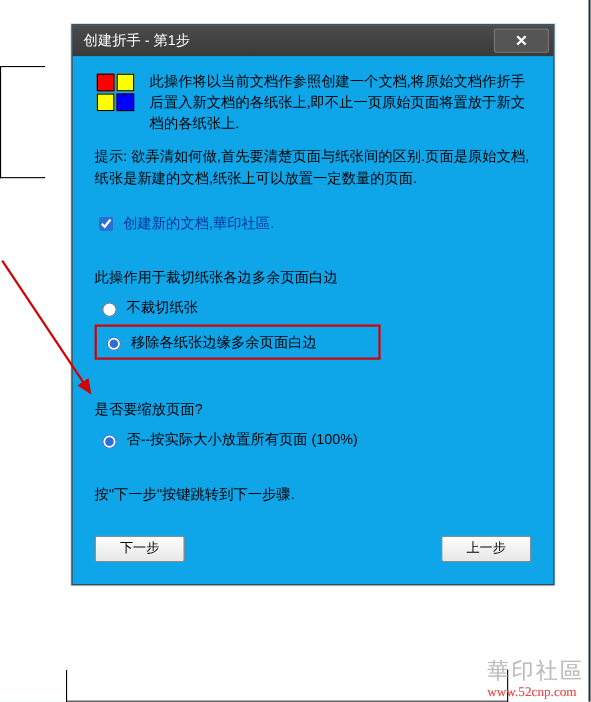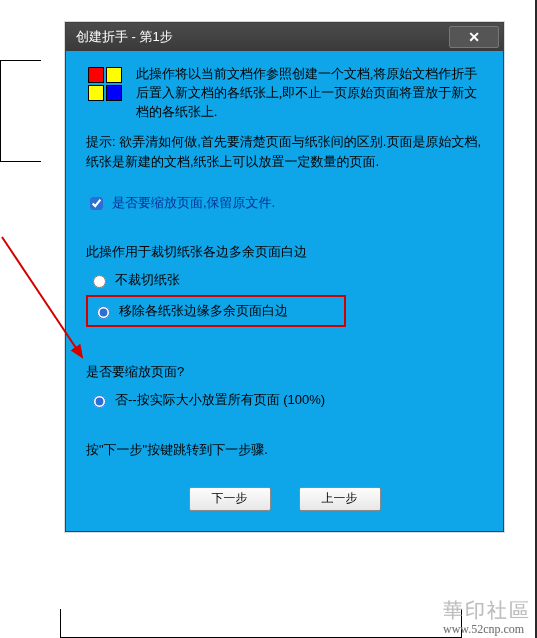--- a/index.html
+++ b/index.html
@@ -115,21 +115,21 @@
     margin: 2px 16px 24px 0;
     width: 248px;
   }
   .highlight-box .radio-row { padding: 2px 0; }
 
   .group2 { margin-bottom: 28px; margin-top: 36px; }
   .final-hint { margin-bottom: 22px; }
 
   .button-row {
     display: flex;
-    justify-content: center;
+    justify-content: space-between;
     gap: 28px;
     padding: 6px 0 4px 0;
   }
   .button-row button {
     min-width: 82px;
     height: 24px;
     background: linear-gradient(#fdfdfd, #e7e7e7);
     border: 1px solid #8a8a8a;
     border-radius: 2px;
     font-family: inherit;
@@ -154,21 +154,21 @@
     bottom: 2px;
     text-align: left;
     color: #bdbdbd;
     font-size: 15px;
     line-height: 1.2;
     font-family: "SimSun", serif;
     pointer-events: none;
     text-shadow: 0 0 1px rgba(0,0,0,0.15);
   }
   .watermark .cn { font-size: 20px; letter-spacing: 2px; }
-  .watermark .url { font-size: 12px; color:#737373; }
+  .watermark .url { font-size: 12px; color:#ef4444; }
 </style>
 </head>
 <body>
 
 <div class="bg-hint left"></div>
 <div class="bg-hint bottom"></div>
 <div class="black-bar-right"></div>
 
 <div class="dialog">
 
@@ -188,21 +188,21 @@
           <div class="sq c"></div>
           <div class="sq d"></div>
       </div>
       <div class="intro-text">此操作将以当前文档作参照创建一个文档,将原始文档作折手后置入新文档的各纸张上,即不止一页原始页面将置放于新文档的各纸张上.</div>
     </div>
 
     <div class="tip">提示: 欲弄清如何做,首先要清楚页面与纸张间的区别.页面是原始文档,纸张是新建的文档,纸张上可以放置一定数量的页面.</div>
 
     <label class="checkbox-row">
       <input type="checkbox" checked="" style="">
-      <span>是否要缩放页面,保留原文件.</span>
+      <span>创建新的文档,華印社區.</span>
     </label>
 
     <div>
       <div class="section-label">此操作用于裁切纸张各边多余页面白边</div>
 
       <label class="radio-row">
         <input type="radio" name="trim" style="">
         <span>不裁切纸张</span>
       </label>
 

